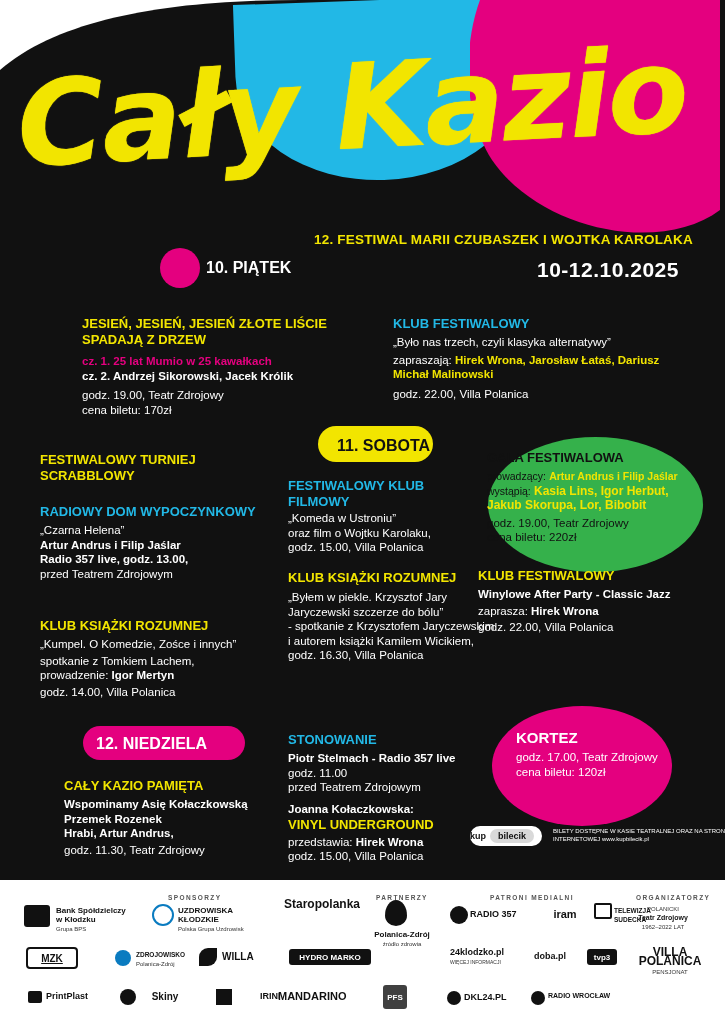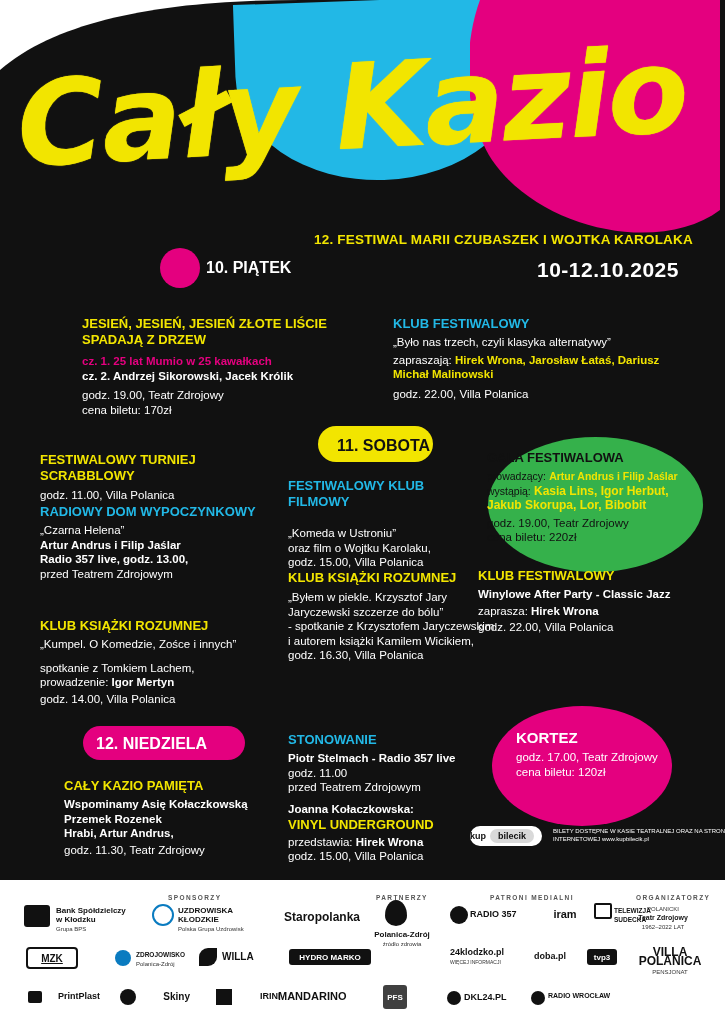--- a/index.html
+++ b/index.html
@@ -148,47 +148,46 @@
     <div class="t-white" style="margin-top:3px;">„Było nas trzech, czyli klasyka alternatywy”</div>
     <div style="margin-top:3px;">
       <span class="t-white">zapraszają:</span>
       <span class="t-yellow b">Hirek Wrona, Jarosław Łataś, Dariusz Michał Malinowski</span>
     </div>
     <div class="t-white" style="margin-top:5px;">godz. 22.00, Villa Polanica</div>
   </div>
 
   <div class="blk" style="left:40px;top:452px;width:240px;">
     <div class="h-yellow">FESTIWALOWY TURNIEJ SCRABBLOWY</div>
-    <div class="t-white" style="margin-top:4px;">godz. 11.00,  Villa Polanica</div>
   </div>
 
   <div class="blk" style="left:40px;top:504px;width:240px;">
     <div class="h-cyan">RADIOWY DOM WYPOCZYNKOWY</div>
     <div class="t-white" style="margin-top:3px;">„Czarna Helena”</div>
     <div class="t-white b">Artur Andrus i Filip Jaślar</div>
     <div class="t-white b">Radio 357 live, godz. 13.00,</div>
     <div class="t-white">przed Teatrem Zdrojowym</div>
   </div>
 
   <div class="blk" style="left:40px;top:618px;width:245px;">
     <div class="h-yellow">KLUB KSIĄŻKI ROZUMNEJ</div>
     <div class="t-white" style="margin-top:3px;">„Kumpel. O Komedzie, Zośce i innych”</div>
-    <div style="margin-top:9px;">
+    <div style="margin-top:2px;">
       <span class="t-white">spotkanie z Tomkiem Lachem,</span>
     </div>
     <div>
       <span class="t-white">prowadzenie:</span>
       <span class="t-white b">Igor Mertyn</span>
     </div>
     <div class="t-white" style="margin-top:2px;">godz. 14.00, Villa Polanica</div>
   </div>
 
   <div class="blk" style="left:288px;top:478px;width:180px;">
     <div class="h-cyan">FESTIWALOWY KLUB FILMOWY</div>
-    <div class="t-white" style="margin-top:16px;">„Komeda w Ustroniu”</div>
+    <div class="t-white" style="margin-top:1px;">„Komeda w Ustroniu”</div>
     <div class="t-white">oraz film o Wojtku Karolaku,</div>
     <div class="t-white">godz. 15.00, Villa Polanica</div>
   </div>
 
   <div class="blk" style="left:288px;top:570px;width:210px;">
     <div class="h-yellow">KLUB KSIĄŻKI ROZUMNEJ</div>
     <div class="t-white" style="margin-top:4px;">„Byłem w piekle. Krzysztof Jary Jaryczewski szczerze do bólu”</div>
     <div class="t-white">- spotkanie z Krzysztofem Jaryczewskim</div>
     <div class="t-white">i autorem książki Kamilem Wicikiem,</div>
     <div class="t-white">godz. 16.30, Villa Polanica</div>
@@ -274,21 +273,21 @@
 
     <div class="logo" style="left:152px;top:24px;width:22px;height:22px;">
       <div style="width:18px;height:18px;border:2px solid #0a7bc0;border-radius:50%;"></div>
     </div>
     <div class="logo-text" style="position:absolute;left:178px;top:26px;width:90px;text-align:left;">
       <span>UZDROWISKA</span><br>
       <span>KŁODZKIE</span><br>
       <span class="logo-sm">Polska Grupa Uzdrowisk</span>
     </div>
 
-    <div class="logo-text" style="position:absolute;left:276px;top:33px;width:92px;font-size:12px;">Staropolanka</div>
+    <div class="logo-text" style="position:absolute;left:276px;top:20px;width:92px;font-size:12px;">Staropolanka</div>
 
     <div class="logo" style="left:382px;top:18px;width:28px;height:30px;">
       <div style="width:22px;height:26px;background:#111;border-radius:50% 50% 50% 50% / 60% 60% 40% 40%;"></div>
     </div>
     <div class="logo-text" style="position:absolute;left:362px;top:50px;width:80px;">
       <span>Polanica-Zdrój</span><br>
       <span class="logo-sm">źródło zdrowia</span>
     </div>
 
     <div class="logo" style="left:448px;top:24px;width:22px;height:22px;">
@@ -353,26 +352,26 @@
     </div>
 
     <div class="logo-text" style="position:absolute;left:630px;top:68px;width:80px;text-align:center;font-size:12px;">
       <span>VILLA POLANICA</span><br>
       <span class="logo-sm" style="font-size:6px;">PENSJONAT</span>
     </div>
 
     <div class="logo" style="left:26px;top:110px;width:18px;height:14px;">
       <div style="width:14px;height:12px;background:#111;border-radius:2px;"></div>
     </div>
-    <div class="logo-text" style="position:absolute;left:46px;top:112px;width:70px;text-align:left;font-size:9px;margin-left:12px;">PrintPlast</div>
+    <div class="logo-text" style="position:absolute;left:46px;top:112px;width:70px;text-align:left;font-size:9px;">PrintPlast</div>
 
     <div class="logo" style="left:118px;top:108px;width:20px;height:18px;">
       <div style="width:16px;height:16px;background:#111;border-radius:50%;"></div>
     </div>
-    <div class="logo-text" style="position:absolute;left:140px;top:112px;width:50px;text-align:right;font-size:10px;">Skiny</div>
+    <div class="logo-text" style="position:absolute;left:140px;top:112px;width:50px;text-align:center;font-size:10px;">Skiny</div>
 
     <div class="logo" style="left:214px;top:108px;width:20px;height:18px;">
       <div style="width:16px;height:16px;background:#111;"></div>
     </div>
     <div class="logo-text" style="position:absolute;left:236px;top:112px;width:50px;text-align:left;font-size:9px;padding-left:24px;">IRINI</div>
 
     <div class="logo-text" style="position:absolute;left:278px;top:112px;width:100px;text-align:left;font-size:11px;">MANDARINO</div>
 
     <div class="logo" style="left:382px;top:104px;width:26px;height:26px;">
       <div style="width:24px;height:24px;background:#404040;border-radius:3px;display:flex;align-items:center;justify-content:center;">

